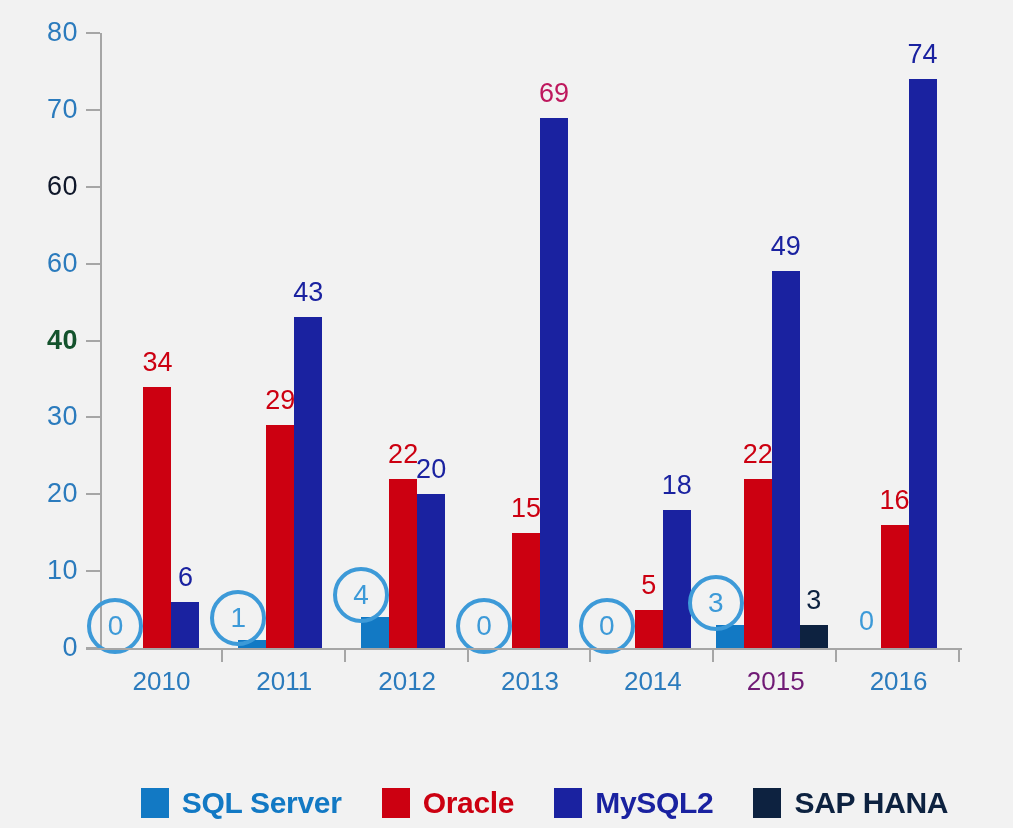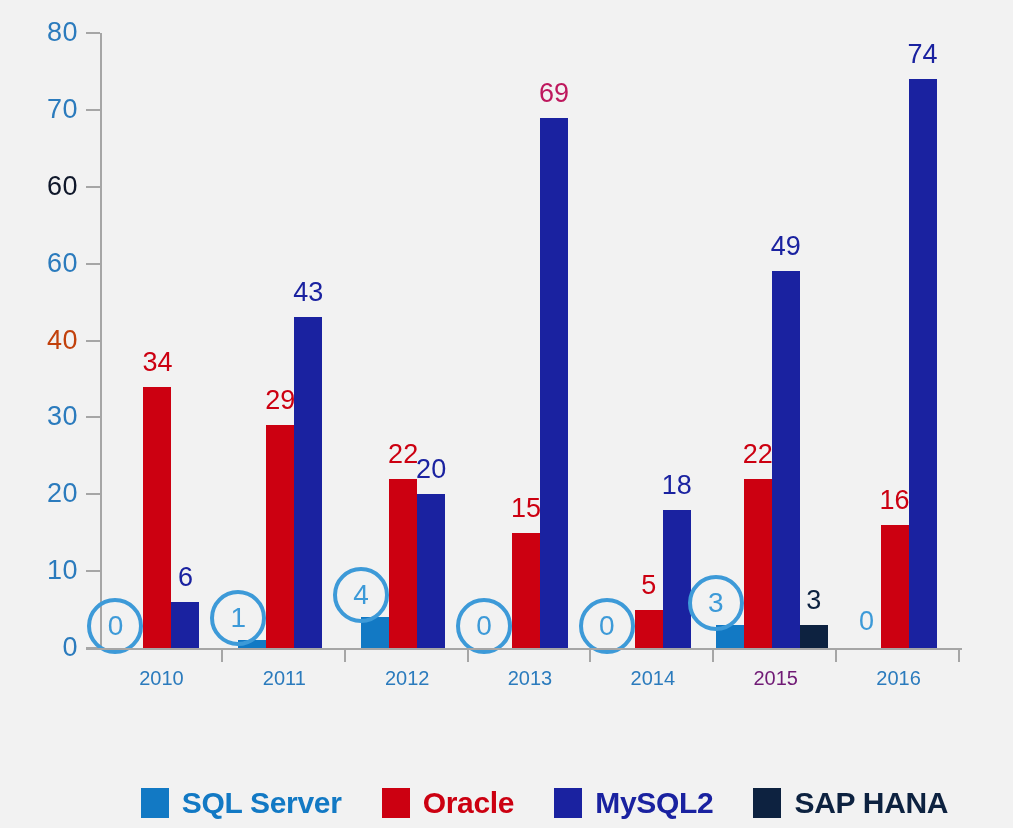--- a/index.html
+++ b/index.html
@@ -82,21 +82,21 @@
     top: 648px;
     width: 2px;
     height: 14px;
     background: #a6a6a6;
   }
   .x-tick-label {
     position: absolute;
     top: 668px;
     text-align: center;
     color: #2b7bbd;
-    font-size: 20px;
+    font-size: 26px;
     line-height: 1;
     font-family: "Liberation Sans", sans-serif;
   }
 
   
   .bar {
     position: absolute;
     bottom: 0;
   }
 
@@ -165,21 +165,21 @@
 </head>
 <body>
 
 <div id="chart-root">
 
   <div id="y-tick-labels">
       <div class="y-tick-label" style="top: 19px; color: rgb(43, 123, 189);">80</div>
       <div class="y-tick-label" style="top: 95.875px; color: rgb(43, 123, 189);">70</div>
       <div class="y-tick-label" style="top: 172.75px; color: #0f172a;">60</div>
       <div class="y-tick-label" style="top: 249.625px; color: rgb(43, 123, 189);">60</div>
-      <div class="y-tick-label" style="top: 326.5px; color: #c2410c;">40</div>
+      <div class="y-tick-label" style="top: 326.5px; color: #14532d; font-weight: bold;">40</div>
       <div class="y-tick-label" style="top: 403.375px; color: rgb(43, 123, 189);">30</div>
       <div class="y-tick-label" style="top: 480.25px; color: rgb(43, 123, 189);">20</div>
       <div class="y-tick-label" style="top: 557.125px; color: rgb(43, 123, 189);">10</div>
       <div class="y-tick-label" style="top: 634px; color: rgb(43, 123, 189);">0</div>
     </div>
 
   <div id="y-axis-line"></div>
   <div id="y-ticks">
       <div class="y-tick" style="top: 32px; background: rgb(166, 166, 166);"></div>
       <div class="y-tick" style="top: 108.875px; background: rgb(166, 166, 166);"></div>

